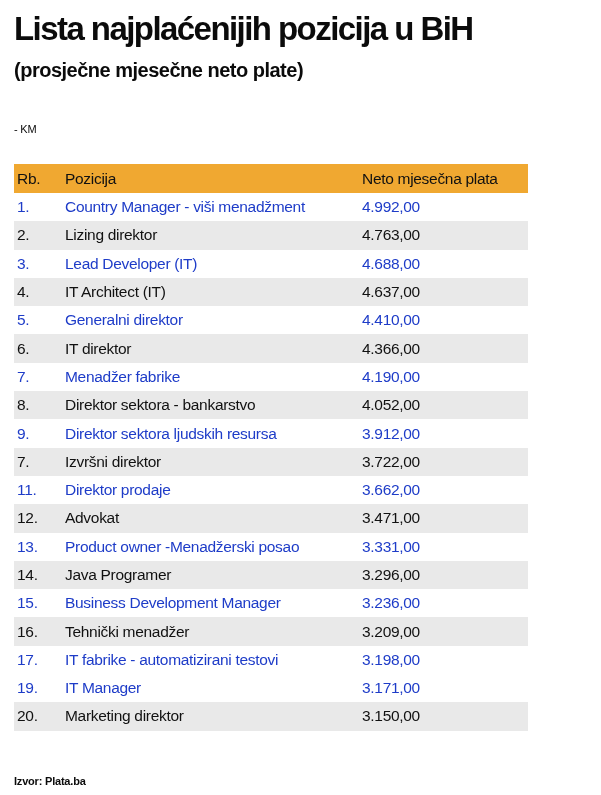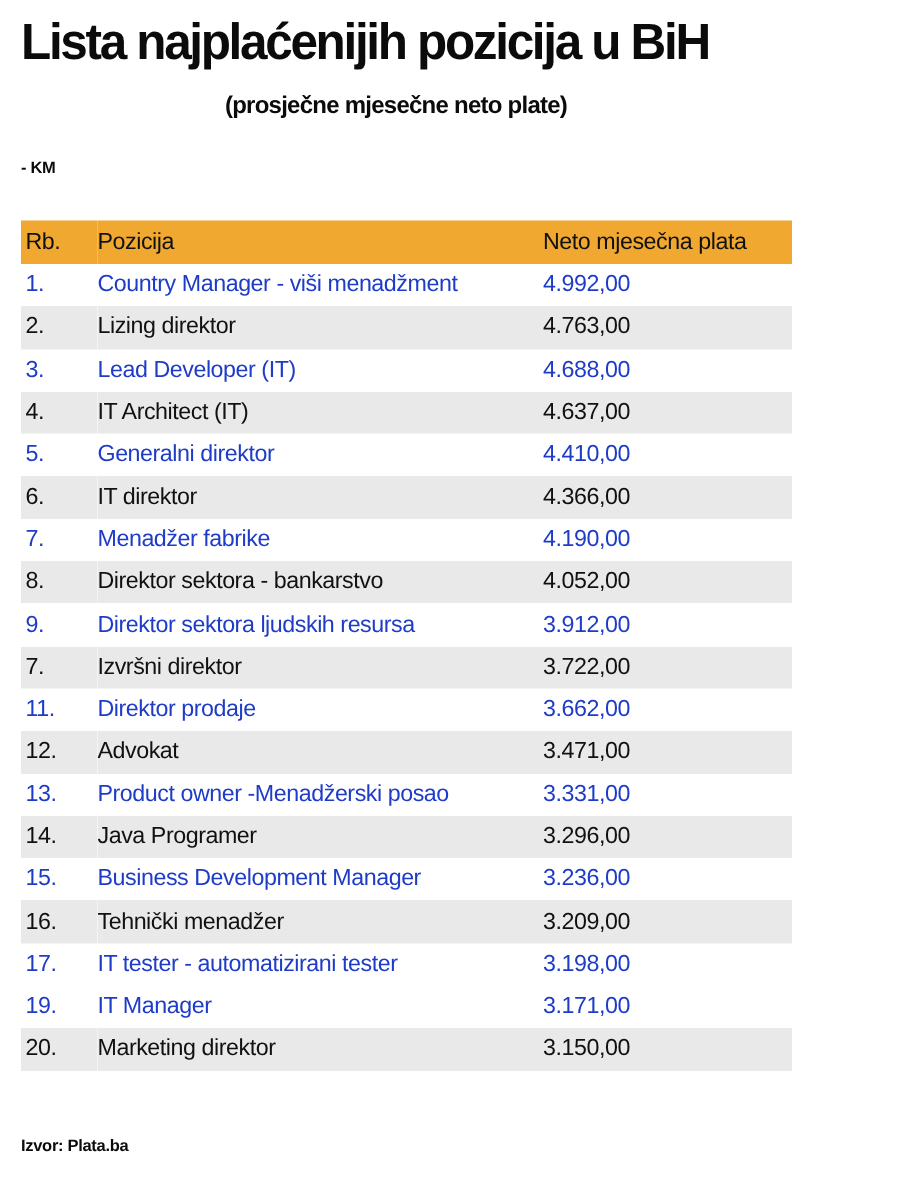--- a/index.html
+++ b/index.html
@@ -21,32 +21,31 @@
     line-height: 38px;
     font-weight: 800;
     letter-spacing: -1.6px;
     color: #0b0b0b;
     transform: scaleX(0.97);
     transform-origin: left top;
     white-space: nowrap;
   }
   .subtitle {
     margin-top: 15px;
-    font-size: 16px;
+    font-size: 20px;
     line-height: 17px;
     font-weight: 700;
     letter-spacing: -0.5px;
     color: #0b0b0b;
-    text-align: center;
   }
   .unit-note {
-    margin-top: 27px;
+    margin-top: 44px;
     font-size: 11px;
     line-height: 12px;
-    font-weight: 700;
+    font-weight: 400;
     letter-spacing: -0.2px;
     color: #0b0b0b;
   }
   table.salary-table {
     margin-top: 29px;
     border-collapse: collapse;
     table-layout: fixed;
     width: 526px;
   }
   table.salary-table col.c-rank { width: 51px; }
@@ -187,21 +186,21 @@
           <td>Business Development Manager</td>
           <td>3.236,00</td>
         </tr>
         <tr class="row-even">
           <td>16.</td>
           <td>Tehnički menadžer</td>
           <td>3.209,00</td>
         </tr>
         <tr class="row-odd">
           <td>17.</td>
-          <td>IT tester - automatizirani tester</td>
+          <td>IT fabrike - automatizirani testovi</td>
           <td>3.198,00</td>
         </tr>
         <tr class="row-odd">
           <td>19.</td>
           <td>IT Manager</td>
           <td>3.171,00</td>
         </tr>
         <tr class="row-even">
           <td>20.</td>
           <td>Marketing direktor</td>

